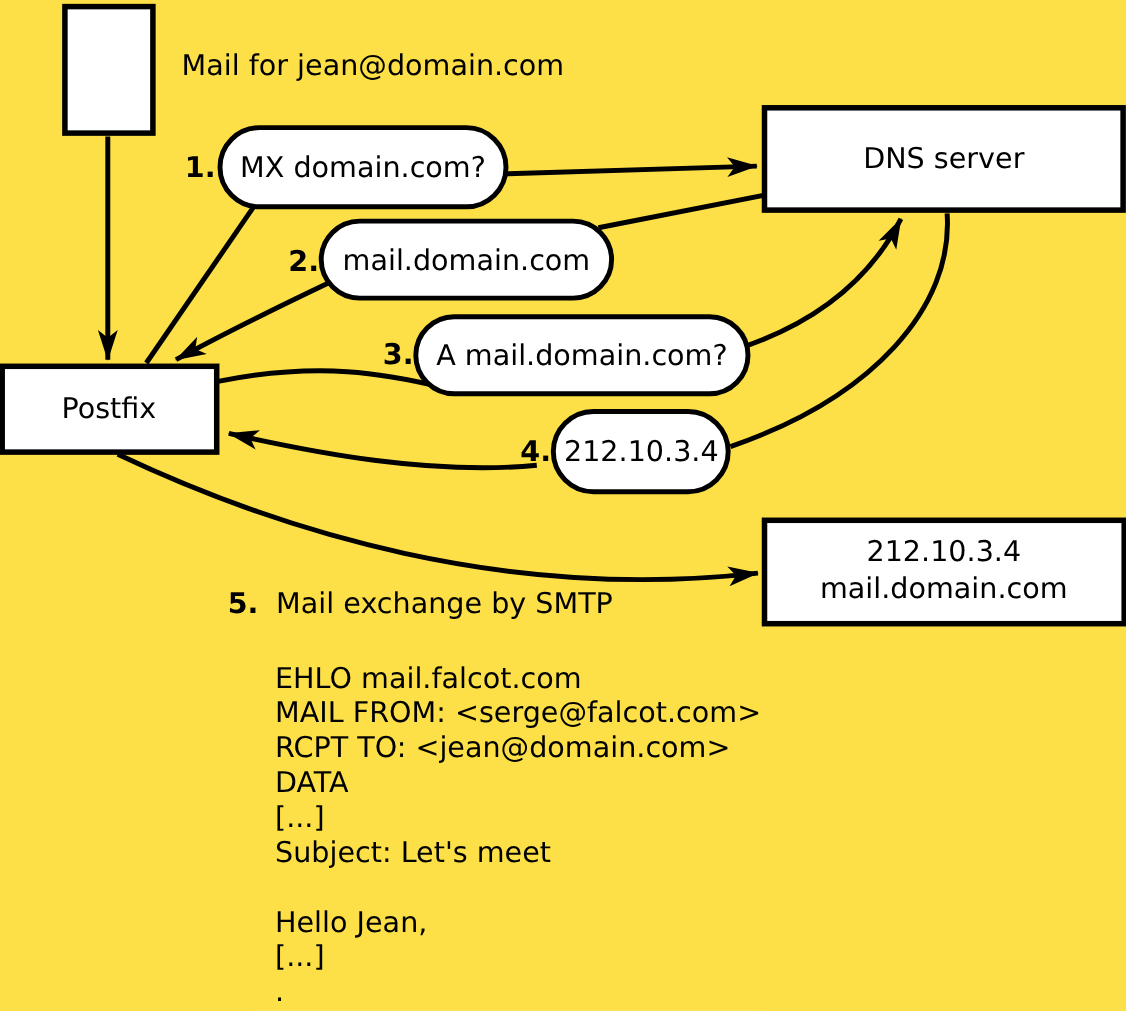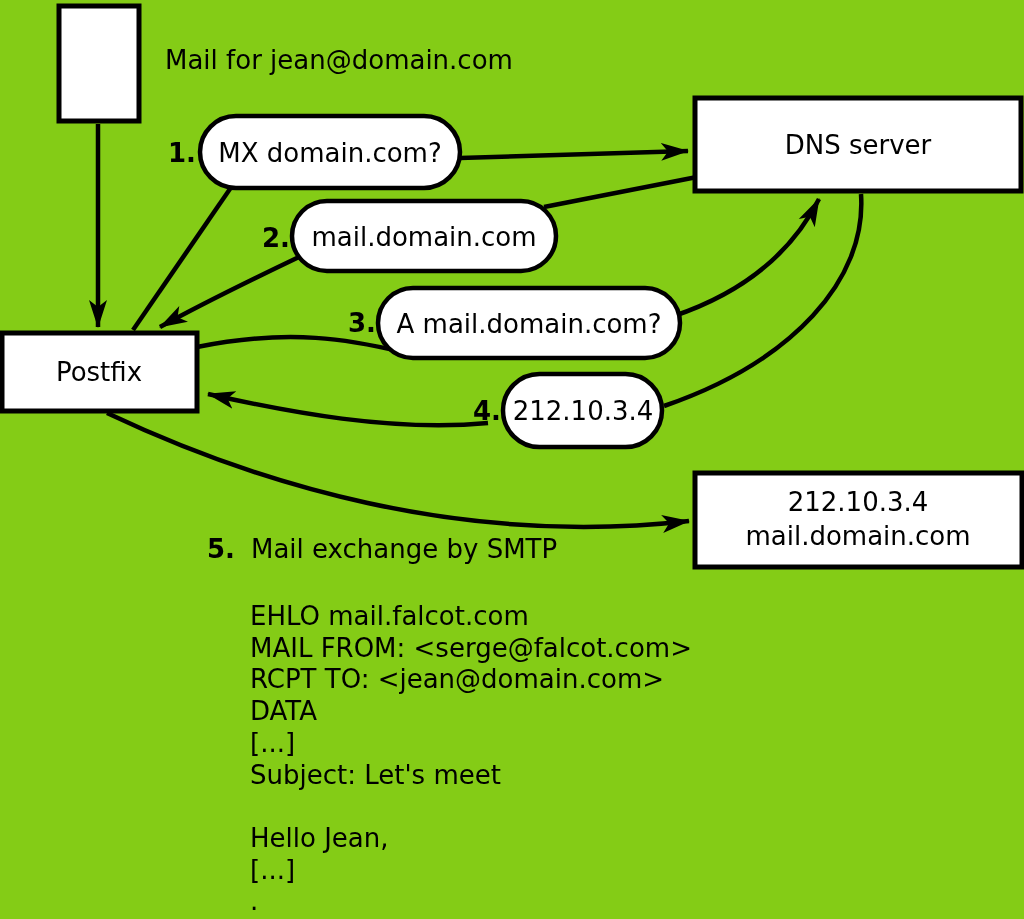--- a/index.html
+++ b/index.html
@@ -4,21 +4,21 @@
 <style>
   html, body {
     margin: 0;
     padding: 0;
     background: #ffffff;
   }
   .stage {
     position: relative;
     width: 1024px;
     height: 919px;
-    background: #84cc16;
+    background: #fde047;
     font-family: "DejaVu Sans", "Liberation Sans", sans-serif;
     overflow: hidden;
   }
   svg { display: block; }
   .node-rect {
     fill: #ffffff;
     stroke: #000000;
     stroke-width: 5;
   }
   .pill-rect {

